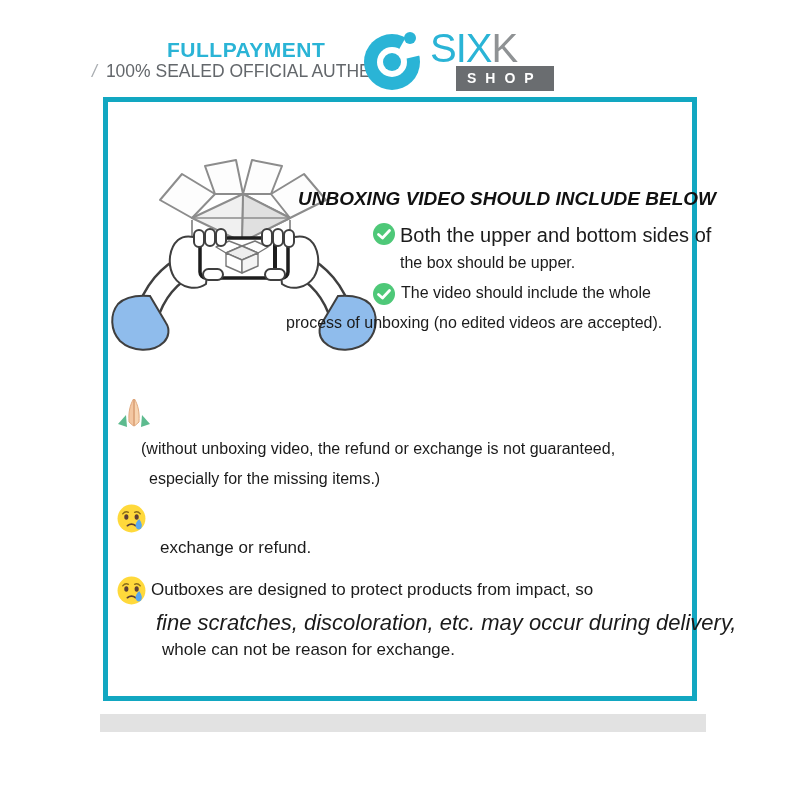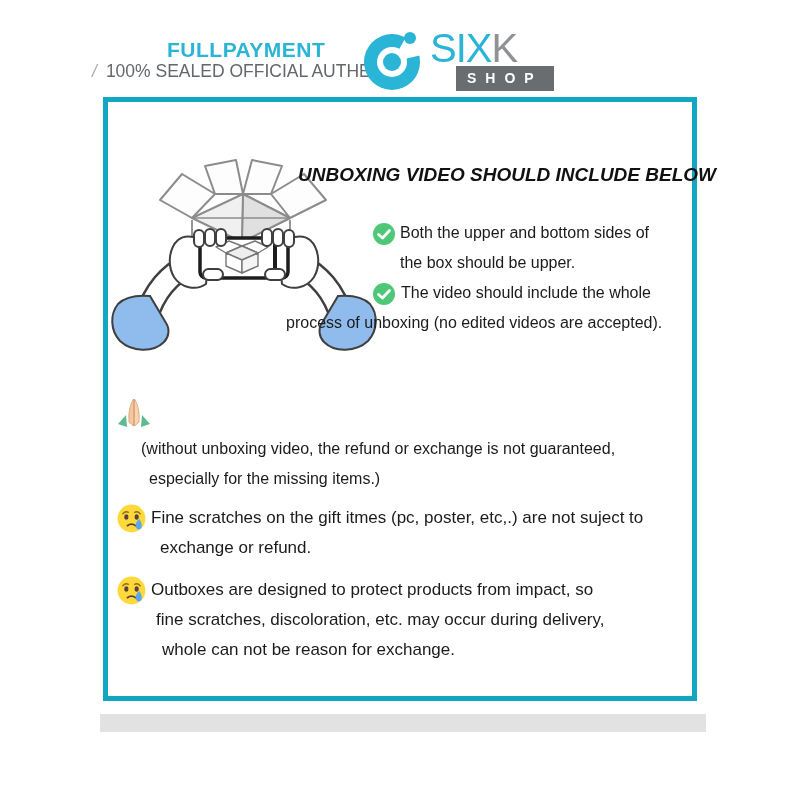--- a/index.html
+++ b/index.html
@@ -15,21 +15,21 @@
   .logo-name{position:absolute;left:430px;top:26px;font-size:40px;font-weight:normal;letter-spacing:-1px;}
   .logo-name .six{color:var(--brand-cyan,#2ab4d6);}
   .logo-name .k{color:var(--logo-gray,#8f9294);}
   .logo-badge{position:absolute;left:456px;top:66px;width:98px;height:25px;line-height:25px;
               background:var(--badge-gray,#6a6d70);color:#fff;font-size:14px;font-weight:bold;
               letter-spacing:9px;padding-left:11px;box-sizing:border-box;}
   
   .panel{position:absolute;left:103px;top:97px;width:594px;height:604px;box-sizing:border-box;
          border:5px solid var(--accent-teal,#12a7c1);background:#fff;}
   .t{position:absolute;white-space:pre;color:#1b1b1b;}
-  .panel-title{font-size:19px;font-weight:bold;font-style:italic;color:#111;}
+  .panel-title{font-size:19px;font-weight:bold;font-style:italic;color:#111;margin-top:24px;}
   .check-icon{position:absolute;}
   .emoji{position:absolute;}
   
   .footer-bar{position:absolute;left:100px;top:714px;width:606px;height:18px;
               background:var(--bar-gray,#e2e2e2);}
 </style>
 </head>
 <body>
 
 <div class="page">
@@ -95,21 +95,21 @@
         <rect x="157" y="117" width="20" height="11" rx="5.5"></rect>
       </g>
     </svg>
 
     <div class="t panel-title" style="left:190px;top:62px;">UNBOXING VIDEO SHOULD INCLUDE BELOW</div>
 
     <svg class="check-icon" style="left:264px;top:120px;" width="24" height="24" viewBox="0 0 24 24">
       <circle cx="12" cy="12" r="11" fill="#4ec878"></circle>
       <path d="M6.5 12.5 L10.5 16 L17.5 8.5" stroke="#fff" stroke-width="2.8" fill="none" stroke-linecap="round" stroke-linejoin="round"></path>
     </svg>
-    <div class="t" style="left:292px;top:122px;font-size:16px;">Both the upper and bottom sides of</div>
+    <div class="t" style="left:292px;top:122px;font-size:20px;">Both the upper and bottom sides of</div>
     <div class="t" style="left:292px;top:152px;font-size:16px;">the box should be upper.</div>
 
     <svg class="check-icon" style="left:264px;top:180px;" width="24" height="24" viewBox="0 0 24 24">
       <circle cx="12" cy="12" r="11" fill="#4ec878"></circle>
       <path d="M6.5 12.5 L10.5 16 L17.5 8.5" stroke="#fff" stroke-width="2.8" fill="none" stroke-linecap="round" stroke-linejoin="round"></path>
     </svg>
     <div class="t" style="left:293px;top:182px;font-size:16px;">The video should include the whole</div>
     <div class="t" style="left:178px;top:212px;font-size:16px;">process of unboxing (no edited videos are accepted).</div>
 
     <svg class="emoji" style="left:8px;top:294px;" width="36" height="36" viewBox="0 0 36 36">
@@ -123,31 +123,30 @@
 
     <svg class="emoji" style="left:8px;top:401px;" width="31" height="31" viewBox="0 0 30 30">
       <circle cx="15" cy="15" r="13.5" fill="#ffd93b"></circle>
       <path d="M6.5 10.5 Q9 7.5 12 9" stroke="#8a6d1a" stroke-width="1.3" fill="none" stroke-linecap="round"></path>
       <path d="M23.5 10.5 Q21 7.5 18 9" stroke="#8a6d1a" stroke-width="1.3" fill="none" stroke-linecap="round"></path>
       <ellipse cx="10" cy="13.5" rx="2" ry="2.7" fill="#5d4037"></ellipse>
       <ellipse cx="20" cy="13.5" rx="2" ry="2.7" fill="#5d4037"></ellipse>
       <path d="M11 22 Q15 19 19 22" stroke="#5d4037" stroke-width="1.6" fill="none" stroke-linecap="round"></path>
       <path d="M22.5 15.5 Q26.5 21.5 24 25 Q20.5 27 19 23 Q18.5 19 22.5 15.5 Z" fill="#58a7f0"></path>
     </svg>
-    <div class="t" style="left:43px;top:406px;font-size:17px;">Fine scratches on the gift itmes (pc, poster, etc,.) are not suject to</div>
     <div class="t" style="left:52px;top:436px;font-size:17px;">exchange or refund.</div>
 
     <svg class="emoji" style="left:8px;top:473px;" width="31" height="31" viewBox="0 0 30 30">
       <circle cx="15" cy="15" r="13.5" fill="#ffd93b"></circle>
       <path d="M6.5 10.5 Q9 7.5 12 9" stroke="#8a6d1a" stroke-width="1.3" fill="none" stroke-linecap="round"></path>
       <path d="M23.5 10.5 Q21 7.5 18 9" stroke="#8a6d1a" stroke-width="1.3" fill="none" stroke-linecap="round"></path>
       <ellipse cx="10" cy="13.5" rx="2" ry="2.7" fill="#5d4037"></ellipse>
       <ellipse cx="20" cy="13.5" rx="2" ry="2.7" fill="#5d4037"></ellipse>
       <path d="M11 22 Q15 19 19 22" stroke="#5d4037" stroke-width="1.6" fill="none" stroke-linecap="round"></path>
       <path d="M22.5 15.5 Q26.5 21.5 24 25 Q20.5 27 19 23 Q18.5 19 22.5 15.5 Z" fill="#58a7f0"></path>
     </svg>
     <div class="t" style="left:43px;top:478px;font-size:17px;">Outboxes are designed to protect products from impact, so</div>
-    <div class="t" style="left:48px;top:508px;font-size:17px;">fine scratches, discoloration, etc. may occur during delivery,</div>
+    <div class="t" style="left:48px;top:508px;font-size:22px;font-style:italic;">fine scratches, discoloration, etc. may occur during delivery,</div>
     <div class="t" style="left:54px;top:538px;font-size:17px;">whole can not be reason for exchange.</div>
   </div>
 
   <div class="footer-bar"></div>
 </div>
 
 </body></html>

